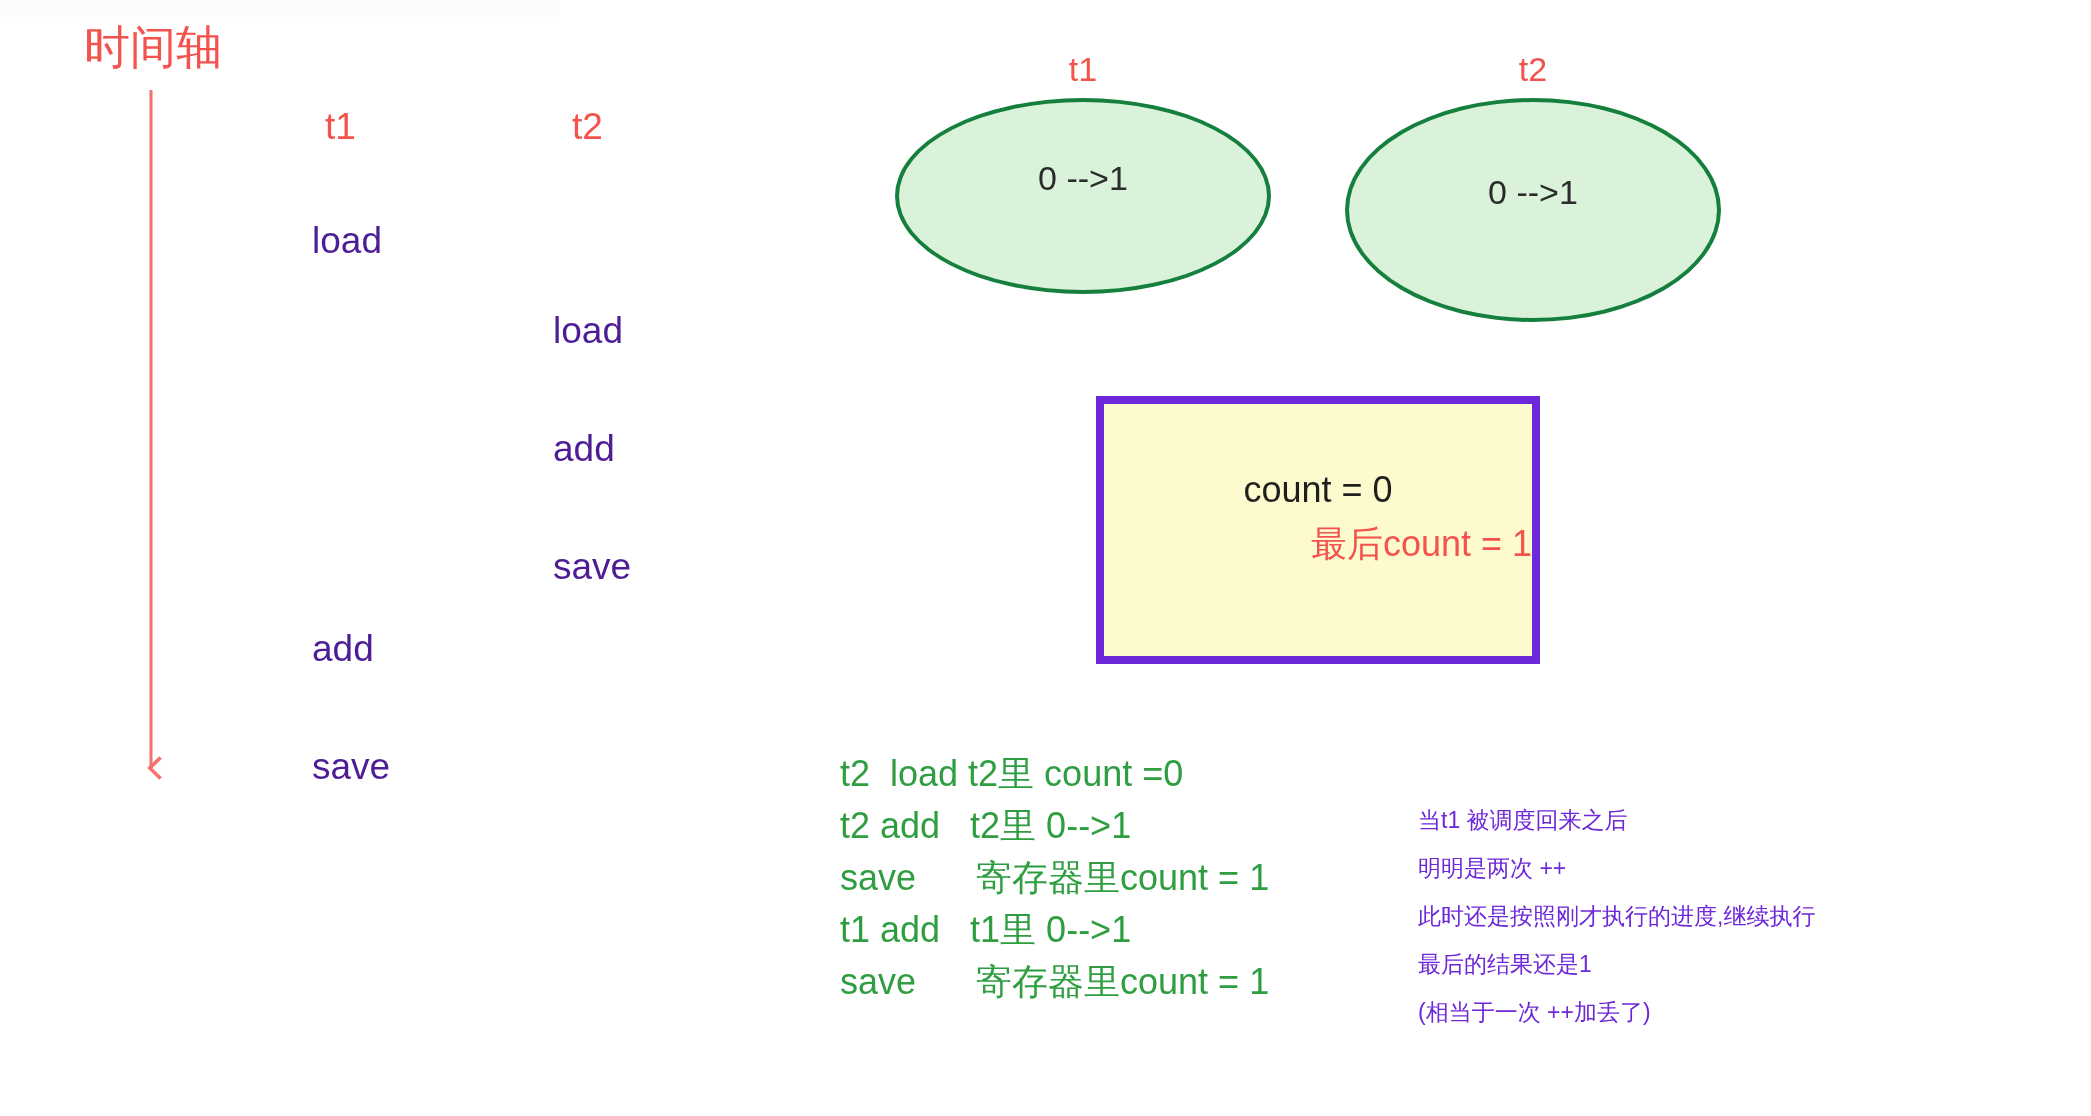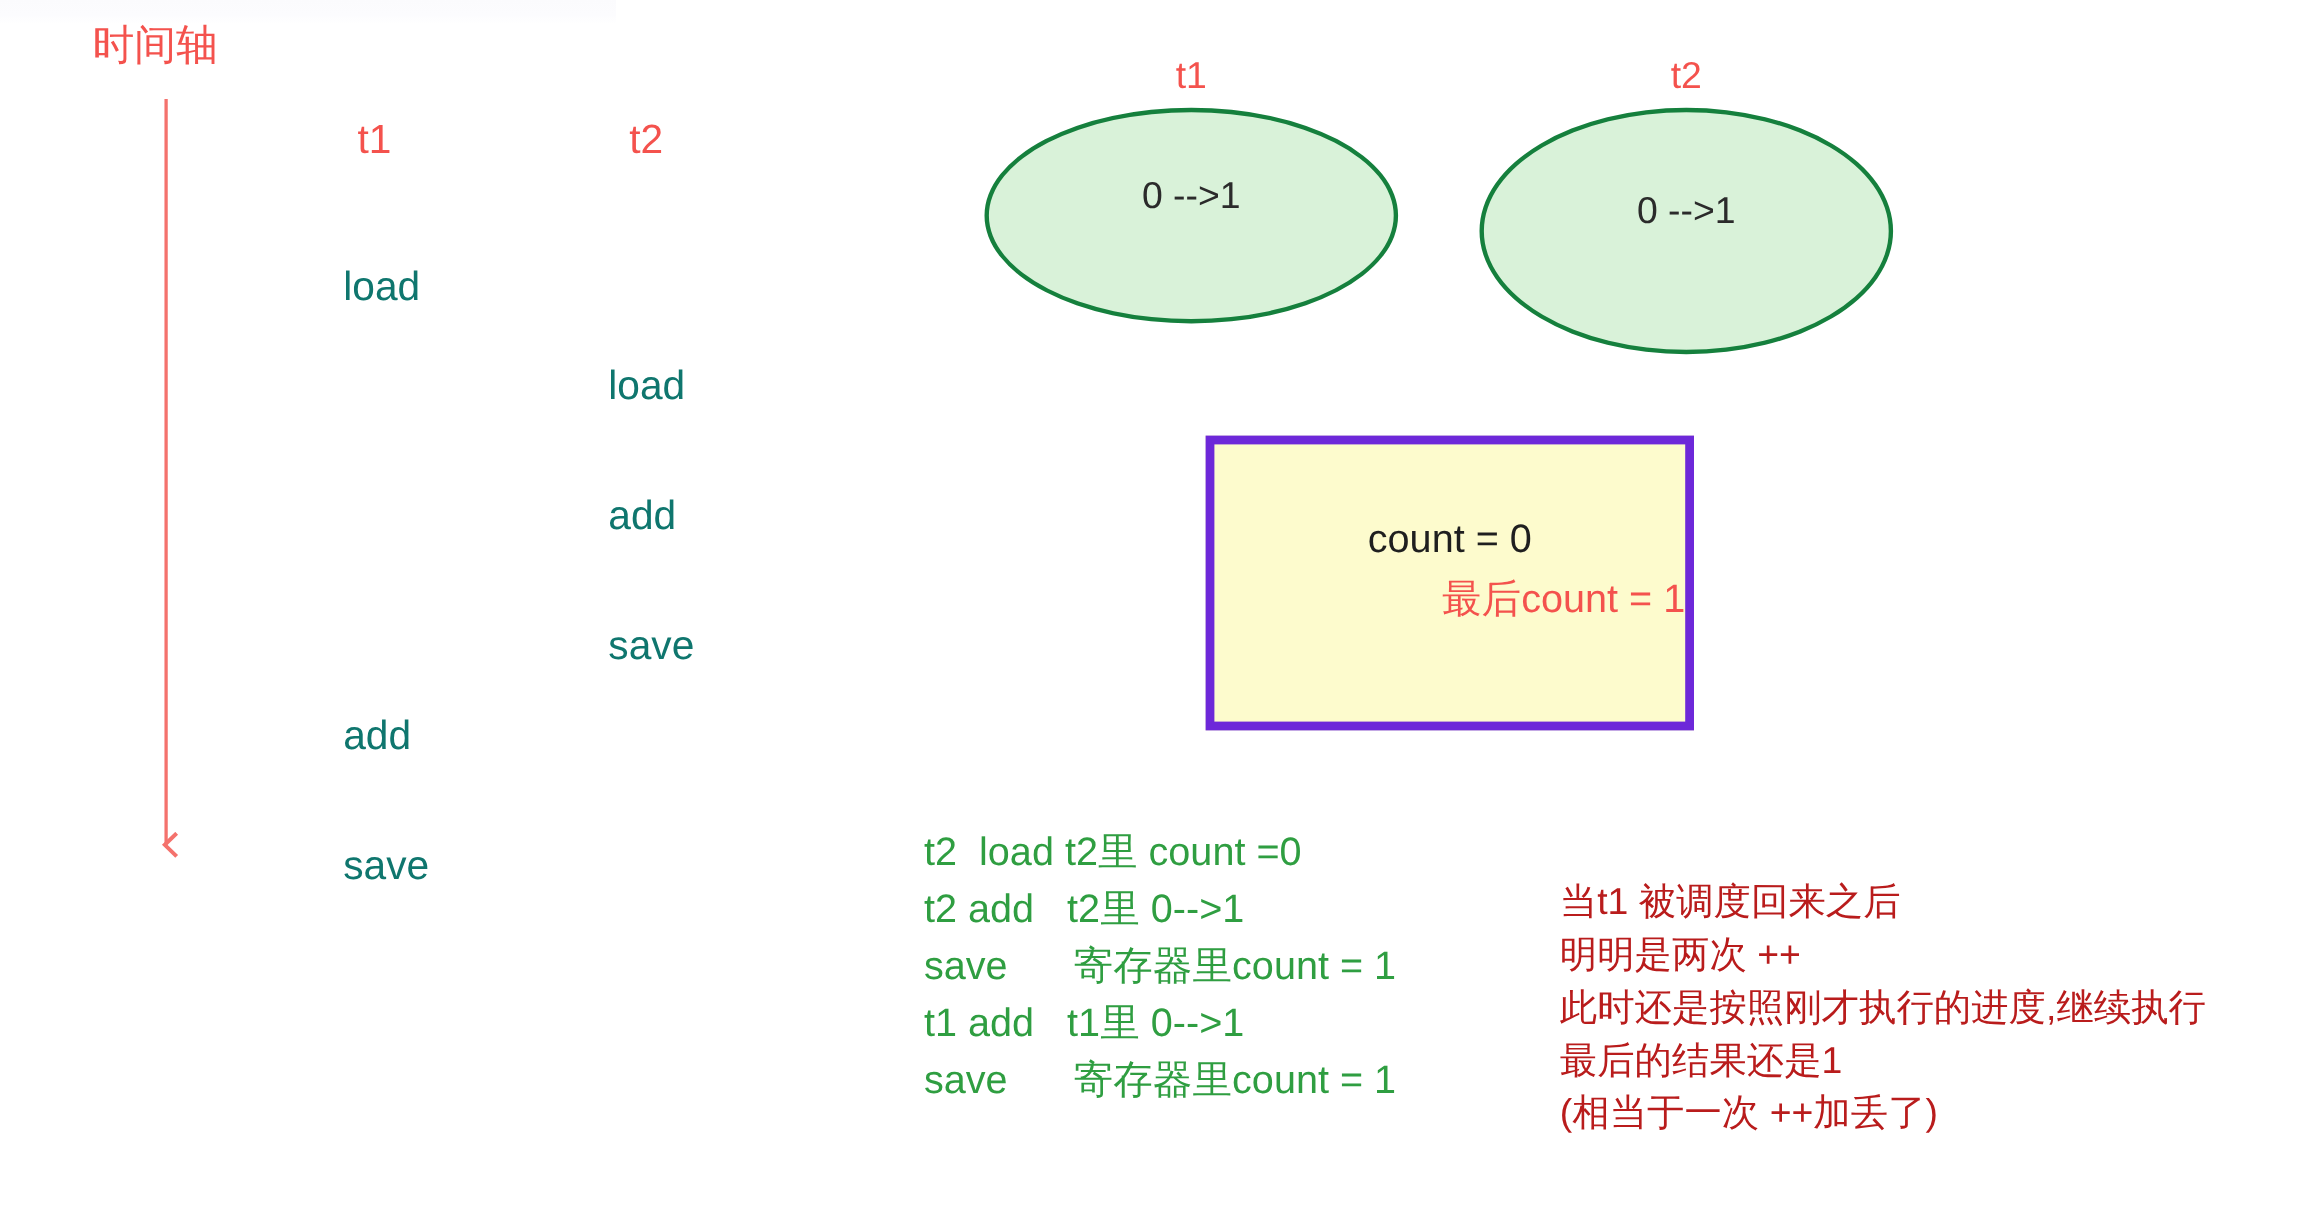--- a/index.html
+++ b/index.html
@@ -24,36 +24,35 @@
     left: 0; top: 0;
     width: 560px; height: 22px;
     background: linear-gradient(180deg, #fbfbfd 0%, #fcfcfe 60%, #ffffff 100%);
     pointer-events: none;
   }
 
   
   .timeline-label {
     left: 84px; top: 22px;
     color: #f4524d;
-    font-size: 38px;
+    font-size: 46px;
     line-height: 1.1;
     white-space: nowrap;
   }
   .timeline-axis {
     left: 120px; top: 88px;
     width: 62px; height: 700px;
   }
 
   
   .sched-item {
-    color: #0f766e;
+    color: #4c1d95;
     font-size: 37px;
     line-height: 1;
     white-space: nowrap;
-    margin-top: 20px;
   }
   .sched-head {
     color: #f4524d;
     font-size: 37px;
     line-height: 1;
     white-space: nowrap;
   }
 
   
   .ellipse-group { }
@@ -118,22 +117,22 @@
     font-size: 36px;
     line-height: 52px;
     white-space: pre;
   }
 
   
   .explain-block {
     left: 1418px; top: 796px;
   }
   .explain-line {
-    color: #b91c1c;
-    font-size: 34px;
+    color: #6d28d9;
+    font-size: 23px;
     line-height: 48px;
     white-space: pre;
   }
 </style>
 </head>
 <body>
 
 <div id="canvas">
 
   <div class="abs top-artifact"></div>

